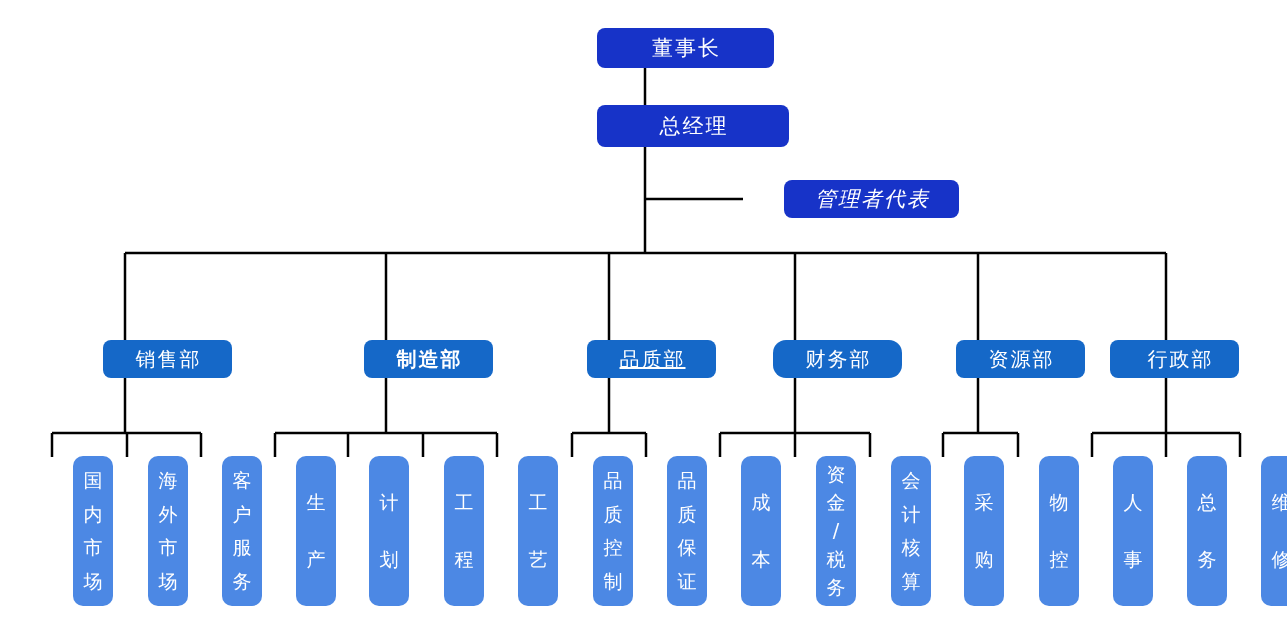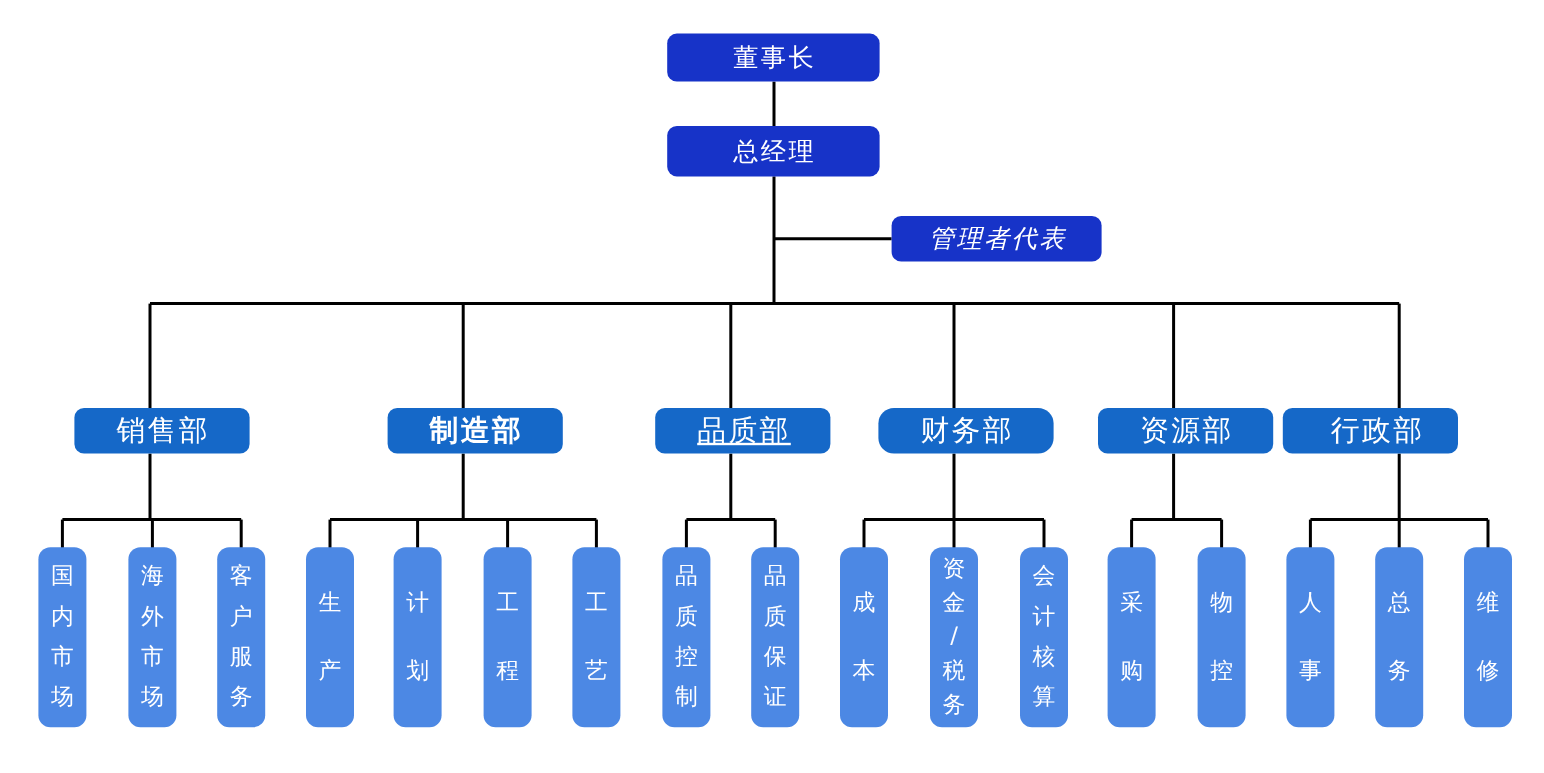--- a/index.html
+++ b/index.html
@@ -17,37 +17,38 @@
   .connectors { position: absolute; left: 0; top: 0; width: 1287px; height: 644px; }
   .cline { stroke: var(--connector, #000000); stroke-width: 2.5; fill: none; }
 
   .node {
     position: absolute;
     color: var(--box-text, #ffffff);
     display: flex;
     align-items: center;
     justify-content: center;
     text-align: center;
+    margin-left: 41px;
   }
 
   .exec {
     background: var(--executive-box, #1733c8);
     border-radius: 8px;
     font-size: 21px;
     letter-spacing: 2px;
     padding-left: 2px;
   }
 
   .dept {
     background: var(--department-box, #1568c8);
     border-radius: 8px;
     top: 340px;
-    width: 146px;
+    width: 129px;
     height: 38px;
-    font-size: 24px;
+    font-size: 20px;
     letter-spacing: 2px;
     padding-left: 2px;
   }
 
   .leaf {
     background: var(--unit-box, #4c88e4);
     border-radius: 10px;
     top: 456px;
     width: 40px;
     height: 150px;
@@ -106,21 +107,21 @@
     <line class="cline" x1="795" y1="433" x2="795" y2="457"></line>
     <line class="cline" x1="870" y1="433" x2="870" y2="457"></line>
     <line class="cline" x1="943" y1="433" x2="943" y2="457"></line>
     <line class="cline" x1="1018" y1="433" x2="1018" y2="457"></line>
     <line class="cline" x1="1092" y1="433" x2="1092" y2="457"></line>
     <line class="cline" x1="1166" y1="433" x2="1166" y2="457"></line>
     <line class="cline" x1="1240" y1="433" x2="1240" y2="457"></line>
   </svg>
 
   <div class="node exec" style="left:556px; top:28px;  width:177px; height:40px;">董事长</div>
-  <div class="node exec" style="left:556px; top:105px; width:177px; height:42px;">总经理</div>
+  <div class="node exec" style="left:556px; top:105px; width:192px; height:42px;">总经理</div>
   <div class="node exec" style="left:743px; top:180px; width:175px; height:38px;font-style:italic;">管理者代表</div>
 
   <div class="node dept" style="left:62px;">销售部</div>
   <div class="node dept" style="left:323px;font-weight:bold;">制造部</div>
   <div class="node dept" style="left:546px;text-decoration:underline;">品质部</div>
   <div class="node dept" style="left:732px;border-radius:13px;">财务部</div>
   <div class="node dept" style="left:915px;">资源部</div>
   <div class="node dept" style="left:1069px;padding-left:12px;">行政部</div>
 
   <div class="node leaf" style="left:32px;">

